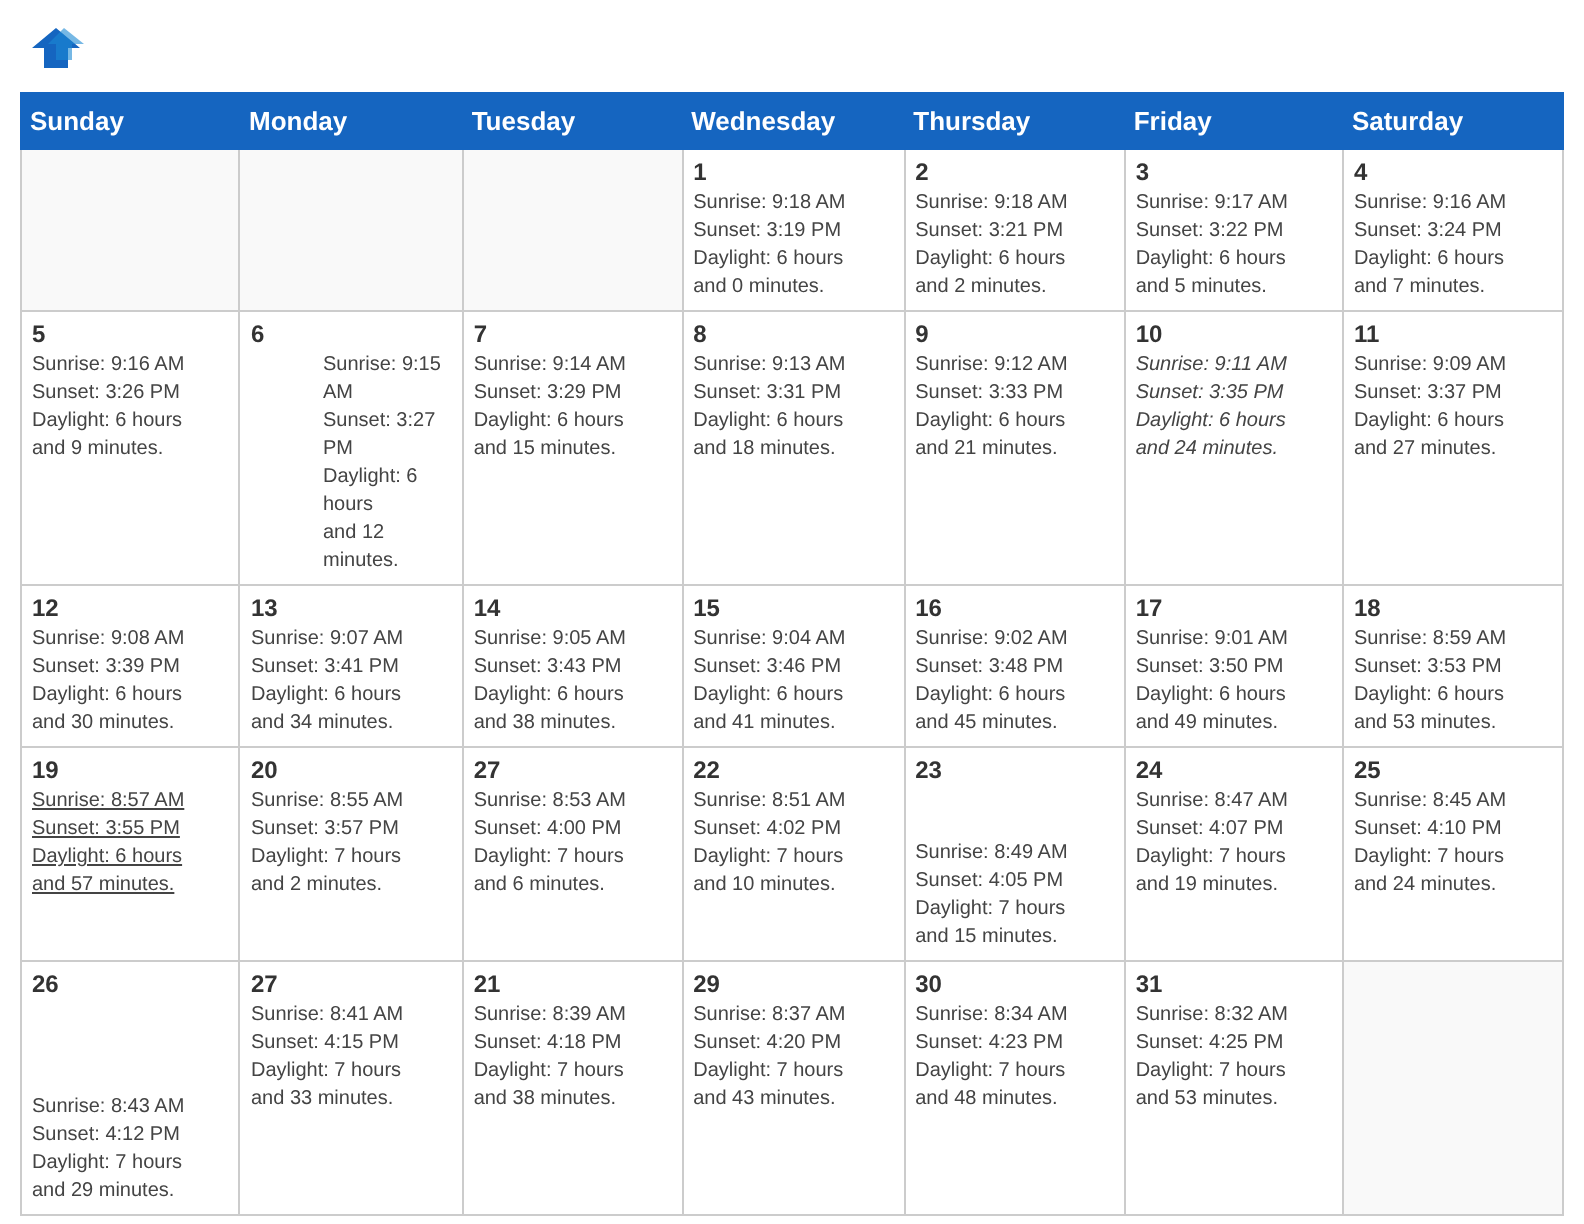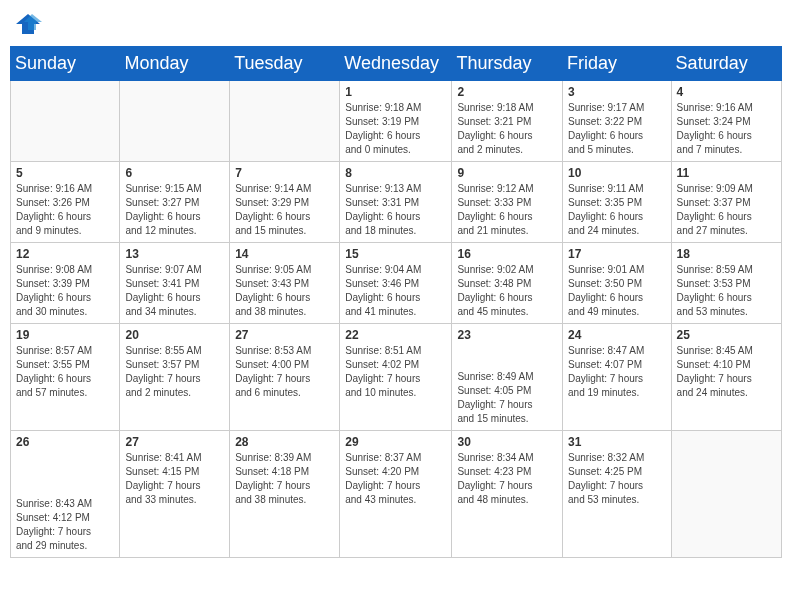--- a/index.html
+++ b/index.html
@@ -46,22 +46,22 @@
       color: #555;
     }
     .calendar {
       width: 100%;
       border-collapse: collapse;
       border: 1px solid #ccc;
     }
     .calendar th {
       background-color: #1565c0;
       color: #fff;
-      font-size: 18px;
-      font-weight: normal;
+      font-size: 13px;
+      font-weight: bold;
       padding: 6px 4px;
       text-align: left;
       border: 1px solid #1565c0;
     }
     .calendar td {
       border: 1px solid #ccc;
       vertical-align: top;
       padding: 4px 5px;
       font-size: 10.5px;
       color: #333;
@@ -152,21 +152,21 @@
       <tr>
         <td>
           <span class="day-number">5</span>
           <div class="day-info" style="white-space: pre-line;">Sunrise: 9:16 AM
 Sunset: 3:26 PM
 Daylight: 6 hours
 and 9 minutes.</div>
         </td>
         <td>
           <span class="day-number">6</span>
-          <div class="day-info" style="white-space: pre-line;">Sunrise: 9:15 AM
+          <div class="day-info" style="white-space: pre-line; margin-left: 36px;">Sunrise: 9:15 AM
 Sunset: 3:27 PM
 Daylight: 6 hours
 and 12 minutes.</div>
         </td>
         <td>
           <span class="day-number">7</span>
           <div class="day-info" style="white-space: pre-line;">Sunrise: 9:14 AM
 Sunset: 3:29 PM
 Daylight: 6 hours
 and 15 minutes.</div>
@@ -180,21 +180,21 @@
         </td>
         <td>
           <span class="day-number">9</span>
           <div class="day-info" style="white-space: pre-line;">Sunrise: 9:12 AM
 Sunset: 3:33 PM
 Daylight: 6 hours
 and 21 minutes.</div>
         </td>
         <td>
           <span class="day-number">10</span>
-          <div class="day-info" style="white-space: pre-line;">Sunrise: 9:11 AM
+          <div class="day-info" style="white-space: pre-line; font-style: italic;">Sunrise: 9:11 AM
 Sunset: 3:35 PM
 Daylight: 6 hours
 and 24 minutes.</div>
         </td>
         <td>
           <span class="day-number">11</span>
           <div class="day-info" style="white-space: pre-line;">Sunrise: 9:09 AM
 Sunset: 3:37 PM
 Daylight: 6 hours
 and 27 minutes.</div>
@@ -247,21 +247,21 @@
           <span class="day-number">18</span>
           <div class="day-info" style="white-space: pre-line;">Sunrise: 8:59 AM
 Sunset: 3:53 PM
 Daylight: 6 hours
 and 53 minutes.</div>
         </td>
       </tr>
       <tr>
         <td>
           <span class="day-number">19</span>
-          <div class="day-info" style="white-space: pre-line;">Sunrise: 8:57 AM
+          <div class="day-info" style="white-space: pre-line; text-decoration: underline;">Sunrise: 8:57 AM
 Sunset: 3:55 PM
 Daylight: 6 hours
 and 57 minutes.</div>
         </td>
         <td>
           <span class="day-number">20</span>
           <div class="day-info" style="white-space: pre-line;">Sunrise: 8:55 AM
 Sunset: 3:57 PM
 Daylight: 7 hours
 and 2 minutes.</div>
@@ -311,21 +311,21 @@
 and 29 minutes.</div>
         </td>
         <td>
           <span class="day-number">27</span>
           <div class="day-info" style="white-space: pre-line;">Sunrise: 8:41 AM
 Sunset: 4:15 PM
 Daylight: 7 hours
 and 33 minutes.</div>
         </td>
         <td>
-          <span class="day-number">28</span>
+          <span class="day-number">21</span>
           <div class="day-info" style="white-space: pre-line;">Sunrise: 8:39 AM
 Sunset: 4:18 PM
 Daylight: 7 hours
 and 38 minutes.</div>
         </td>
         <td>
           <span class="day-number">29</span>
           <div class="day-info" style="white-space: pre-line;">Sunrise: 8:37 AM
 Sunset: 4:20 PM
 Daylight: 7 hours

